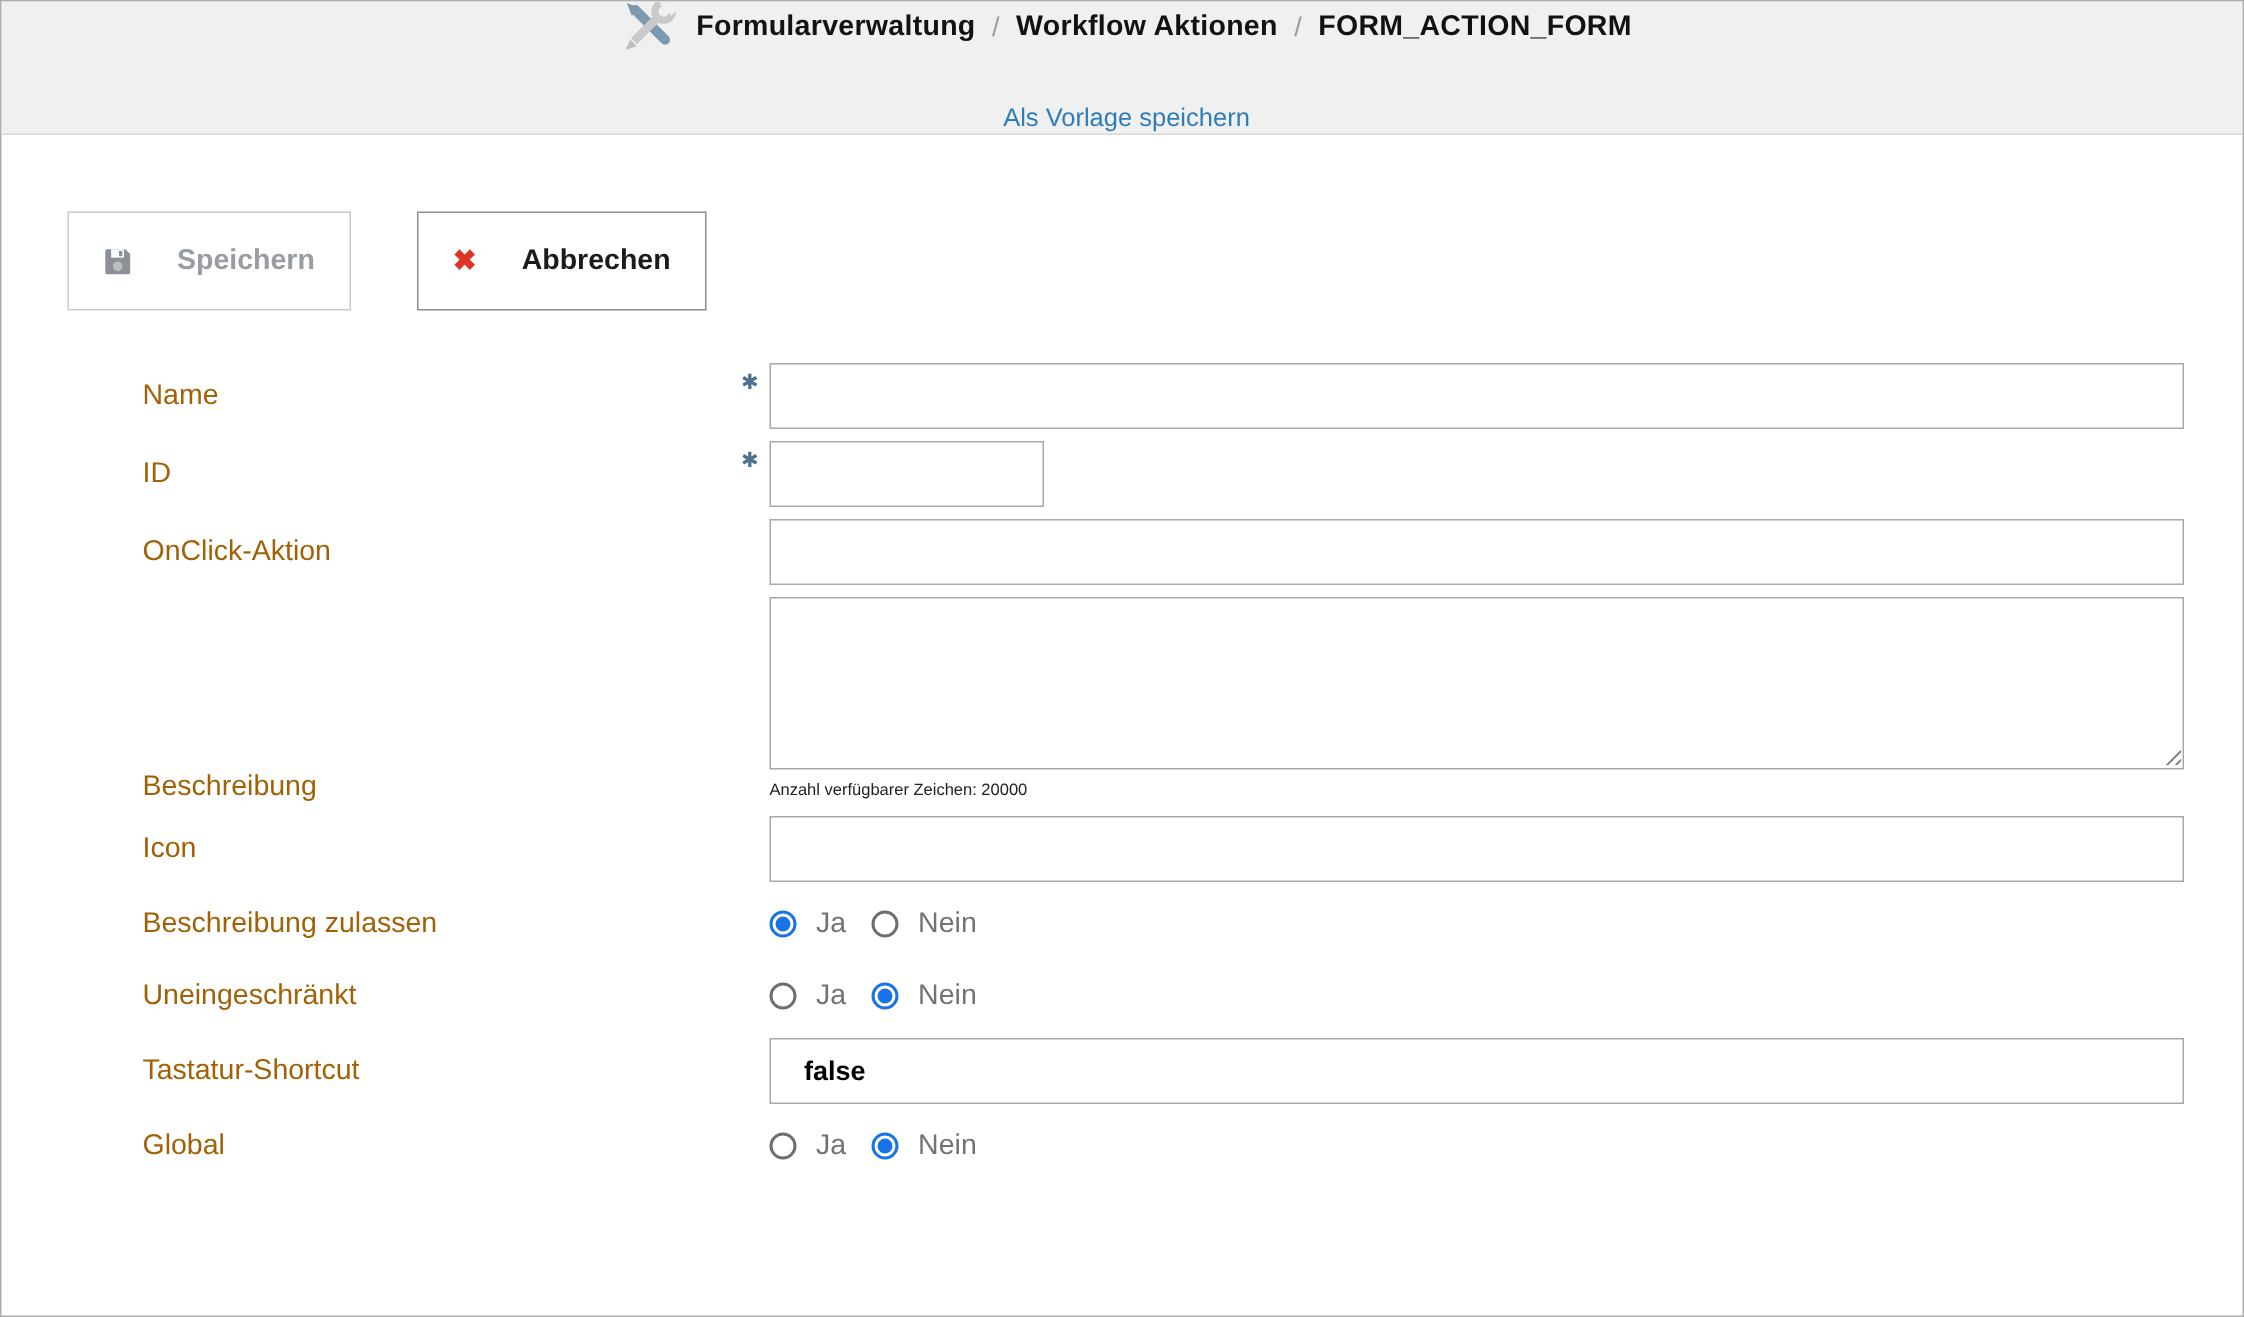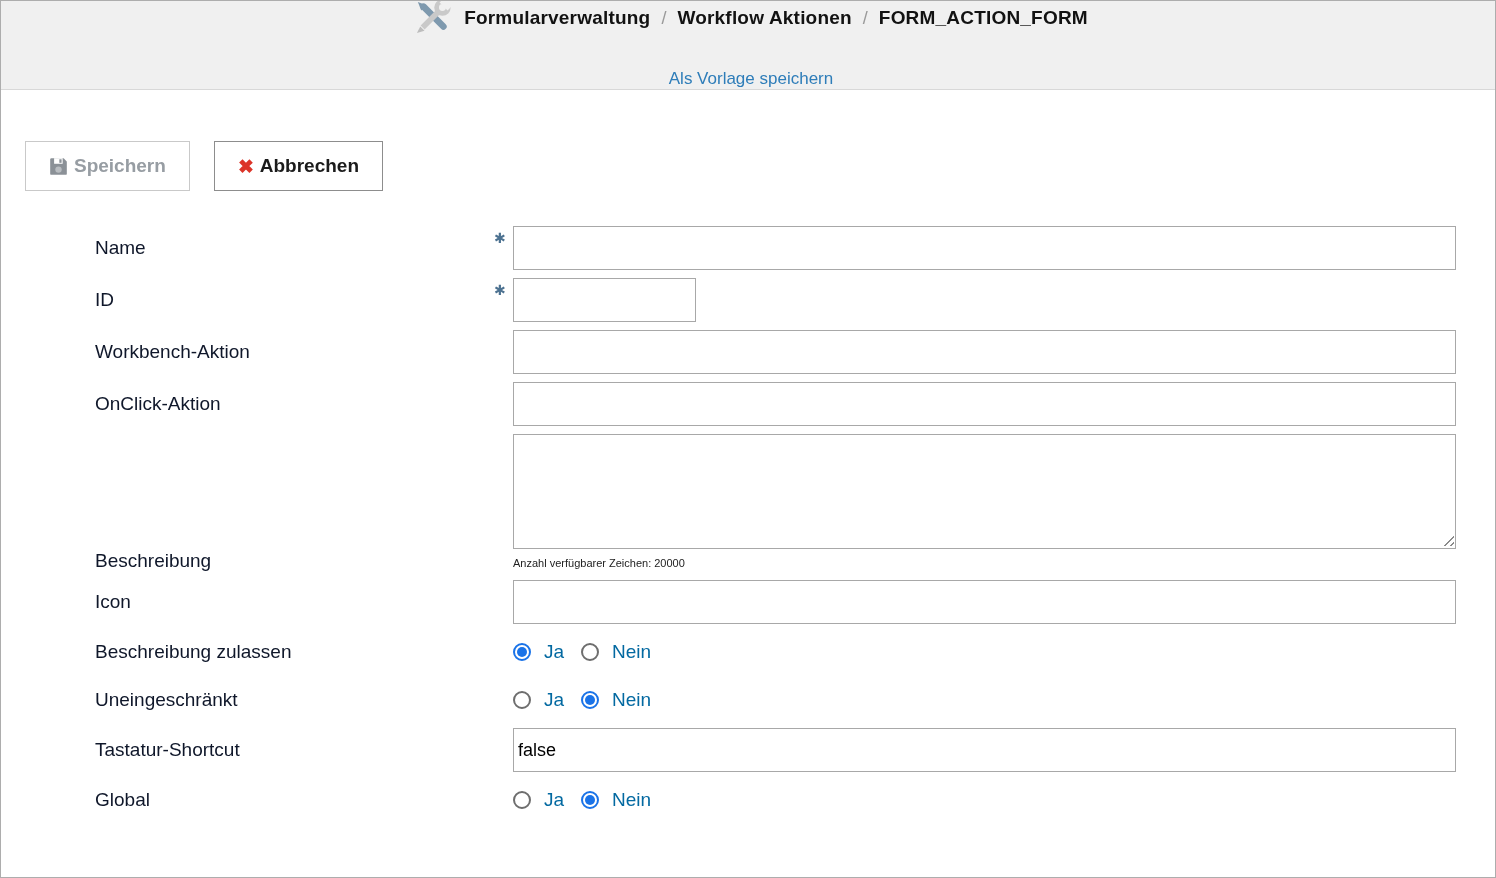--- a/index.html
+++ b/index.html
@@ -33,47 +33,47 @@
   .crumb.current { cursor:default; }
   .crumb-sep { color:#9a9a9a; font-size:18px; font-weight:normal; }
   .tpl-link {
     color:var(--link-blue, #2e7db9);
     font-size:17px; text-decoration:none; cursor:pointer;
   }
 
   
   .toolbar { margin:51px 0 0 24px; display:flex; gap:24px; }
   .btn {
-    height:50px; background:#fff;
-    display:inline-flex; align-items:center; gap:6px;
+    height:66px; background:#fff;
+    display:inline-flex; align-items:center; gap:30px;
     padding:0 23px; font-size:19px; font-weight:bold;
-    font-family:"Liberation Sans", sans-serif; cursor:pointer;
+    font-family:"Liberation Sans", sans-serif; cursor:pointer;margin-left:20px;
   }
   .btn-save { border:1px solid #c9c9c9; color:var(--disabled-text, #979da3); }
   .btn-cancel { border:1px solid #8d8d8d; color:#1b1b1b; }
   .x-glyph { color:var(--cancel-red, #dc3428); font-size:19px; font-weight:bold; line-height:1; }
 
   
   .form { margin:35px 0 0 94px; }
   .form-row { display:flex; align-items:center; margin-bottom:8px; min-height:44px; }
   .form-row.top-align { align-items:flex-end; }
   .form-row.radio-row { min-height:40px; }
   .f-label {
     width:418px; flex:0 0 418px;
-    font-size:19px; color:#0f172a;
+    font-size:19px; color:#a16207;
   }
   .top-align .f-label { padding-top:10px; }
   .field { flex:1; margin-right:39px; position:relative; }
 
   .txt-input, .txt-area {
     width:100%; border:1px solid #a8a8a8; background:#fff;
     font-family:"Liberation Sans", sans-serif;
     font-size:18px; color:#000; outline:none;
   }
-  .txt-input { height:44px; padding:0 4px; }
+  .txt-input { height:44px; padding:0 22px;font-weight:bold; }
   .txt-input.small { width:183px; }
   .txt-area { height:115px; padding:8px 13px; resize:none; display:block; }
 
   .req-mark {
     position:absolute; left:-19px; top:5px;
     color:var(--required-blue, #4d7291);
     font-size:14px; line-height:1;
   }
 
   .grip {
@@ -91,21 +91,21 @@
   .radio-option { display:inline-flex; align-items:center; gap:13px; margin-right:17px; cursor:pointer; }
   .radio {
     width:18px; height:18px; border-radius:50%;
     border:2px solid #6e6e6e; background:#fff; position:relative; display:inline-block;
   }
   .radio.checked { border-color:var(--radio-blue, #1a73e8); }
   .radio.checked::after {
     content:""; position:absolute; left:2px; top:2px; right:2px; bottom:2px;
     border-radius:50%; background:var(--radio-blue, #1a73e8);
   }
-  .radio-label { font-size:19px; color:#0369a1; }
+  .radio-label { font-size:19px; color:#737373; }
 </style>
 </head>
 <body>
 
 <div class="page">
 
   <div class="topbar">
     <div class="crumb-wrap">
       <span class="tools-icon">
         <svg width="38" height="34" viewBox="0 0 40 36" aria-hidden="true">
@@ -157,26 +157,20 @@
     </div>
 
     <div class="form-row">
       <label class="f-label">ID</label>
       <div class="field">
         <span class="req-mark">✱</span>
         <input class="txt-input small" type="text" value="" style="">
       </div>
     </div>
 
-    <div class="form-row">
-      <label class="f-label">Workbench-Aktion</label>
-      <div class="field">
-        <input class="txt-input" type="text" value="" style="">
-      </div>
-    </div>
 
     <div class="form-row">
       <label class="f-label">OnClick-Aktion</label>
       <div class="field">
         <input class="txt-input" type="text" value="" style="">
       </div>
     </div>
 
     <div class="form-row top-align">
       <label class="f-label">Beschreibung</label>

